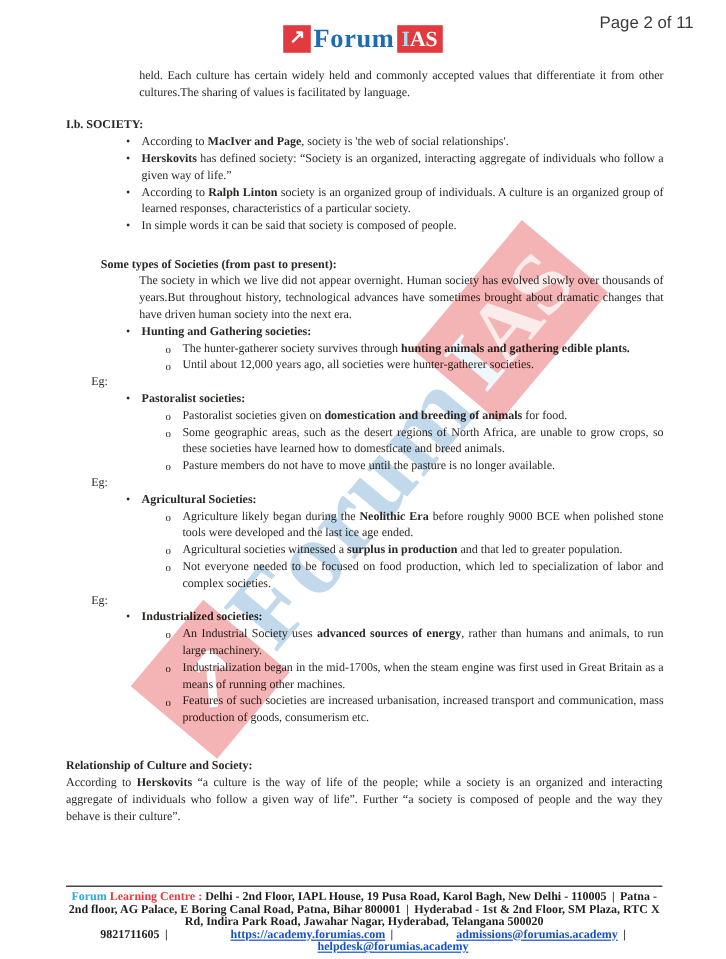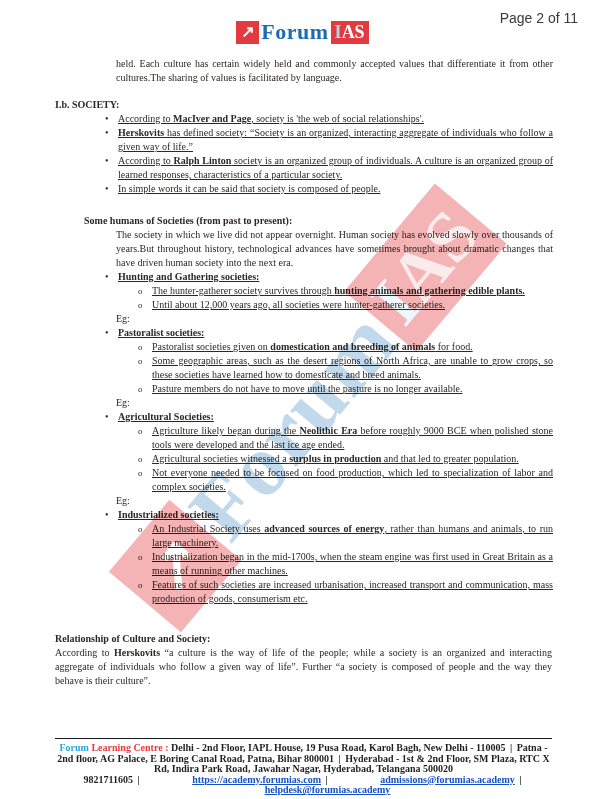--- a/index.html
+++ b/index.html
@@ -20,24 +20,24 @@
   
   .doc { position:absolute; top:57px; left:0; width:524px; font-size:10px; line-height:14px; z-index:1; }
   .doc .bld { font-weight:bold; }
   .blk-indent-para { margin-left:116px; width:437px; text-align:justify; }
   .blk-main-heading { margin-left:55px; margin-top:13px; font-weight:bold; }
   .blk-sub-heading { margin-left:84px; margin-top:18px; font-weight:bold; }
   .blk-topic-heading { margin-left:55px; margin-top:26px; font-weight:bold; }
   .blk-full-para { margin-left:55px; width:497px; text-align:justify; }
   .li { display:flex; margin-left:105px; width:448px; }
   .li .marker { flex:none; width:13px; }
-  .li .txt { flex:1; text-align:justify;text-decoration:underline; }
+  .li .txt { flex:1; text-align:justify; }
   .li.sub { margin-left:138px; width:415px; }
   .li.sub .marker { width:14px; font-size:9px; }
-  .eg-line { margin-left:116px; }
+  .eg-line { margin-left:76px; }
 
   
   .watermark { position:absolute; left:25px; top:345px; width:565px; height:125px;
     display:flex; align-items:center; justify-content:center;
     transform:rotate(-50deg); transform-origin:center; opacity:0.42;
     mix-blend-mode:multiply; pointer-events:none; z-index:3; }
   .wm-arrowbox { width:94px; height:94px; background:#e4484c; display:flex; align-items:center; justify-content:center; flex:none; margin-right:4px; }
   .wm-arrow { color:#ffffff; font-size:62px; font-weight:bold; line-height:1; }
   .wm-forum { color:#6ba3cd; font-size:88px; font-weight:bold; letter-spacing:1px; }
   .wm-iasbox { background:#e4484c; height:94px; display:flex; align-items:center; padding:0 10px; margin-left:4px; }
@@ -82,21 +82,21 @@
         <div class="txt"><span class="bld">Herskovits</span><span> has defined society: “Society is an organized, interacting aggregate of individuals who follow a given way of life.”</span></div>
       </div>
       <div class="li">
         <span class="marker">•</span>
         <div class="txt"><span>According to </span><span class="bld">Ralph Linton</span><span> society is an organized group of individuals. A culture is an organized group of learned responses, characteristics of a particular society.</span></div>
       </div>
       <div class="li">
         <span class="marker">•</span>
         <div class="txt"><span>In simple words it can be said that society is composed of people.</span></div>
       </div>
-      <div class="blk-sub-heading"><span class="bld">Some humans of Societies (from past to present):</span></div>
+      <div class="blk-sub-heading"><span class="bld">Some types of Societies (from past to present):</span></div>
       <div class="blk-indent-para"><span>The society in which we live did not appear overnight. Human society has evolved slowly over thousands of years.But throughout history, technological advances have sometimes brought about dramatic changes that have driven human society into the next era.</span></div>
       <div class="li">
         <span class="marker">•</span>
         <div class="txt"><span class="bld">Hunting and Gathering societies:</span></div>
       </div>
       <div class="li sub">
         <span class="marker">o</span>
         <div class="txt"><span>The hunter-gatherer society survives through </span><span class="bld">hunting animals and gathering edible plants.</span></div>
       </div>
       <div class="li sub">

